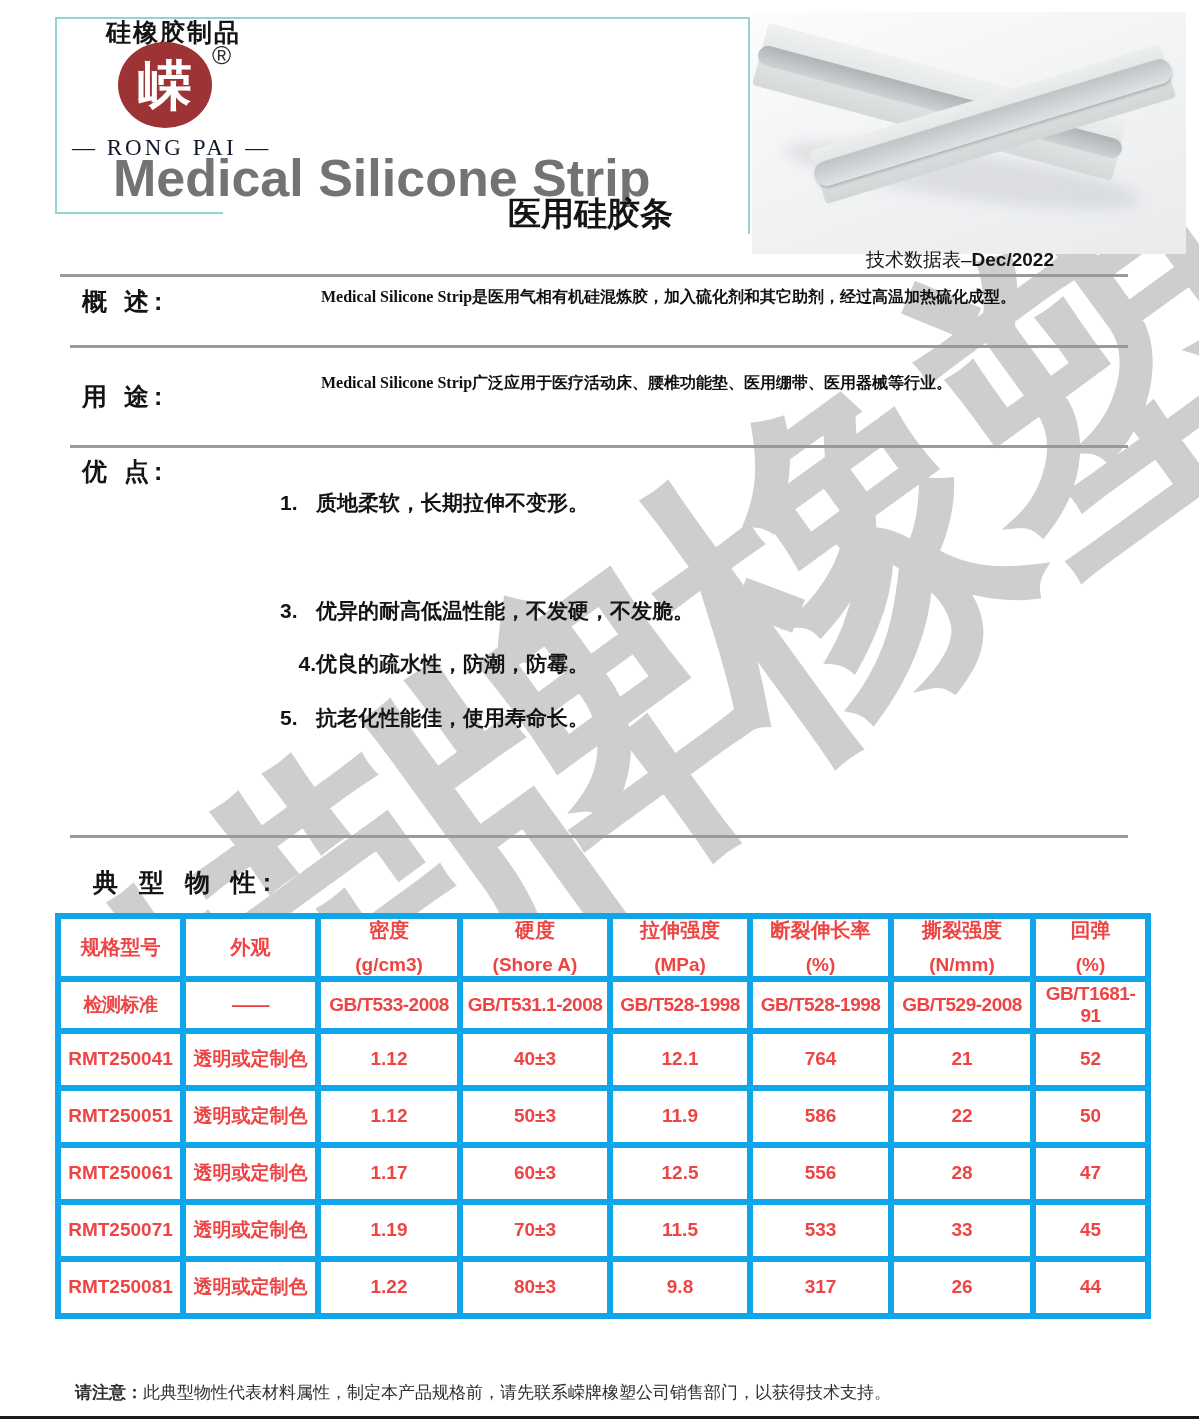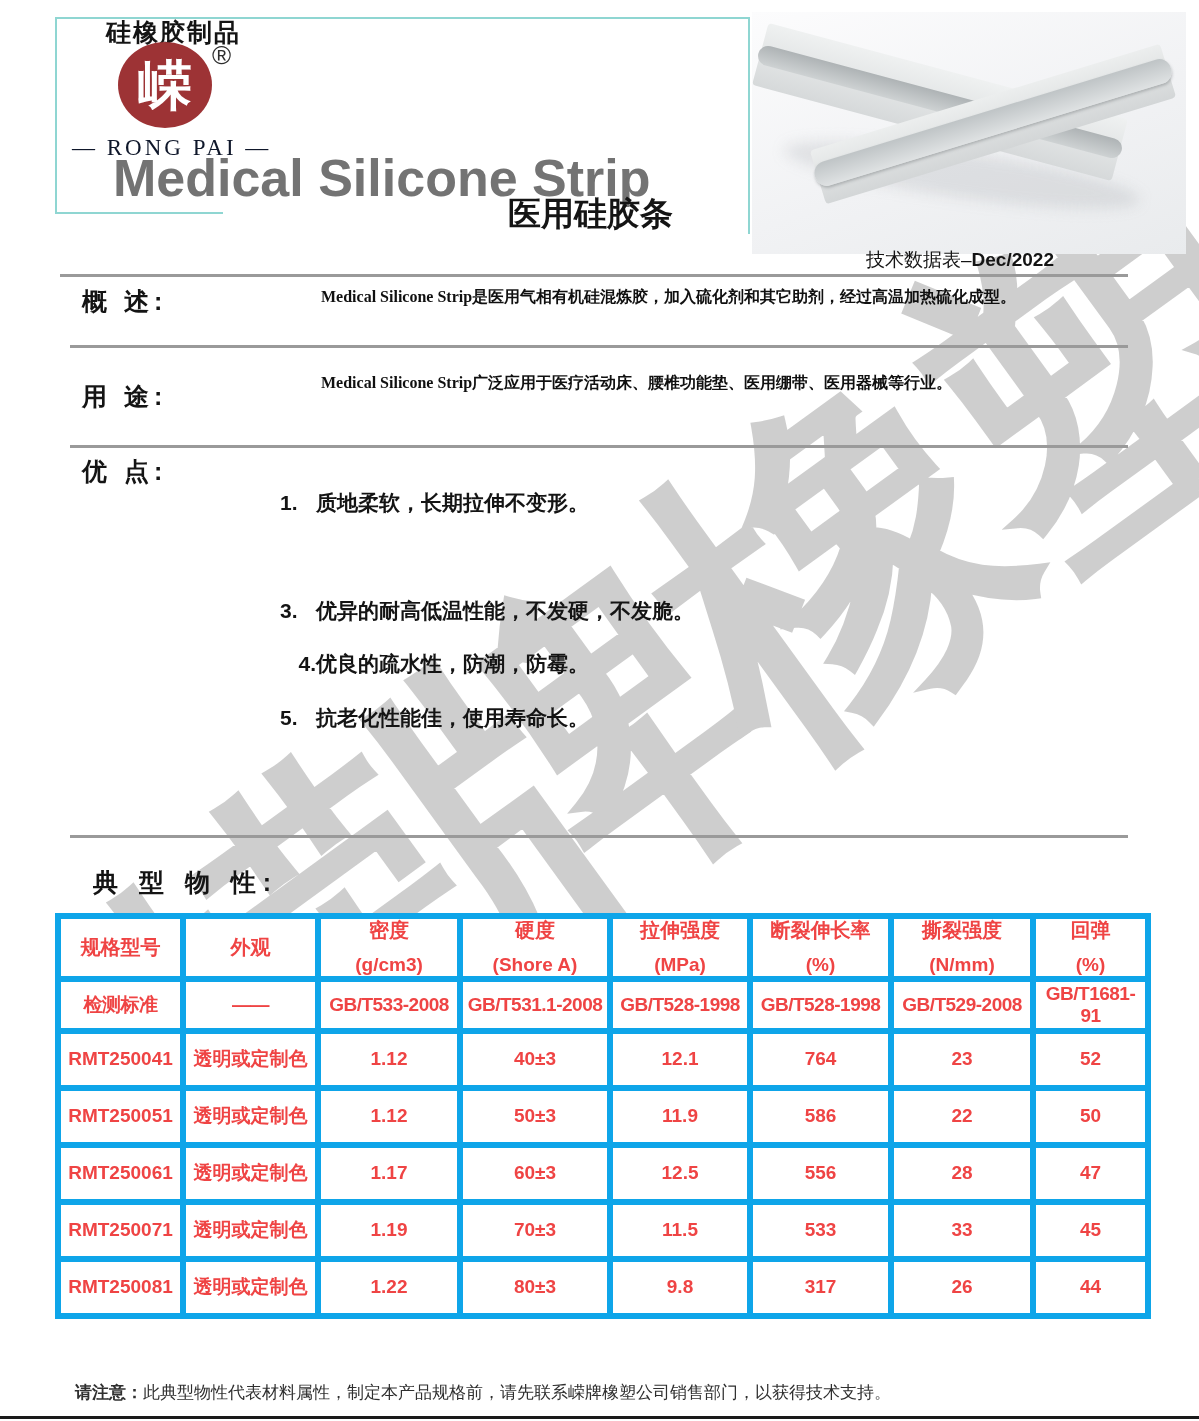--- a/index.html
+++ b/index.html
@@ -217,21 +217,21 @@
       </tr>
     </thead>
     <tbody>
         <tr>
           <td>RMT250041</td>
           <td>透明或定制色</td>
           <td>1.12</td>
           <td>40±3</td>
           <td>12.1</td>
           <td>764</td>
-          <td>23</td>
+          <td>21</td>
           <td>52</td>
         </tr>
         <tr>
           <td>RMT250051</td>
           <td>透明或定制色</td>
           <td>1.12</td>
           <td>50±3</td>
           <td>11.9</td>
           <td>586</td>
           <td>22</td>

